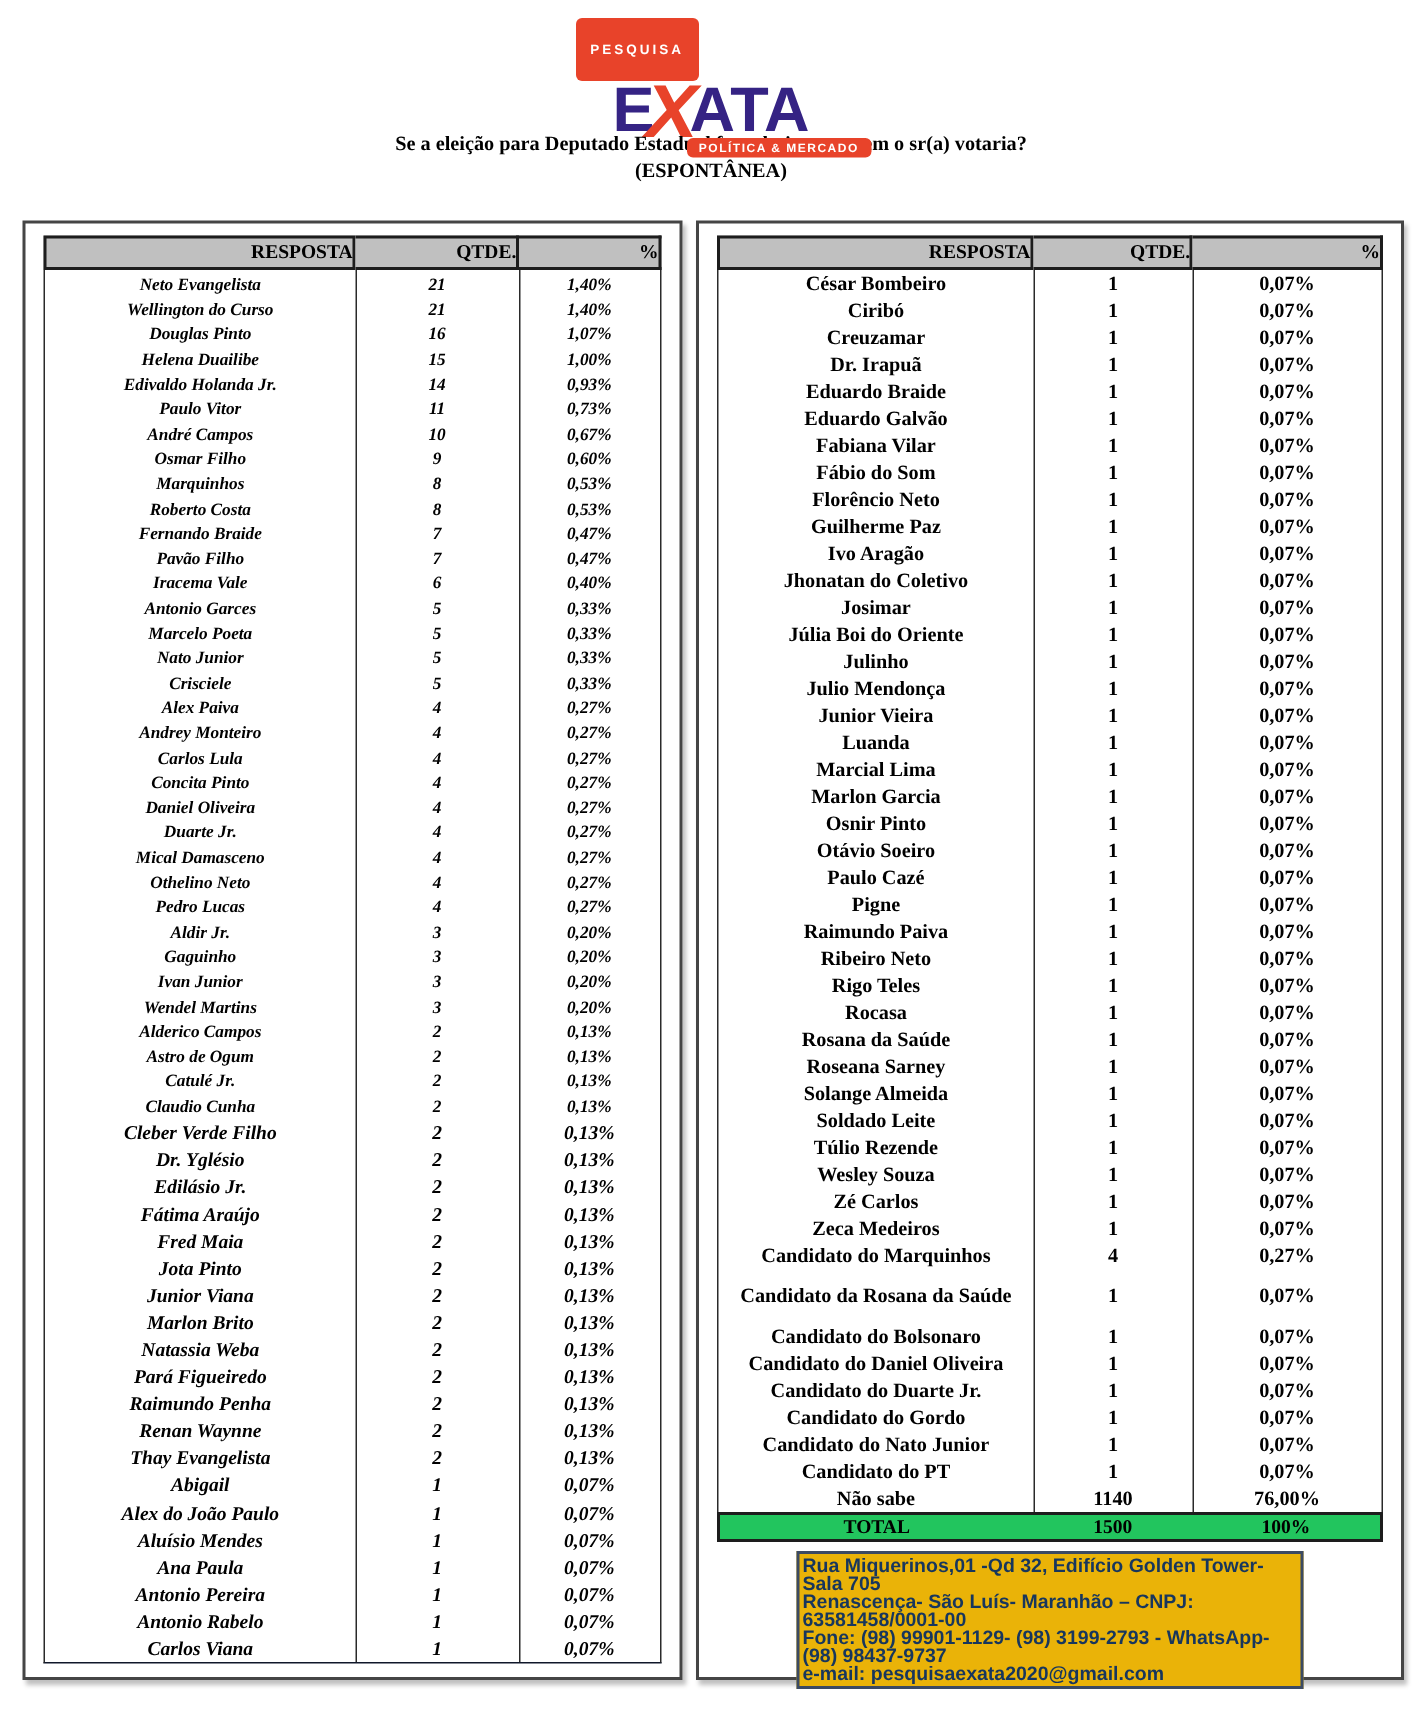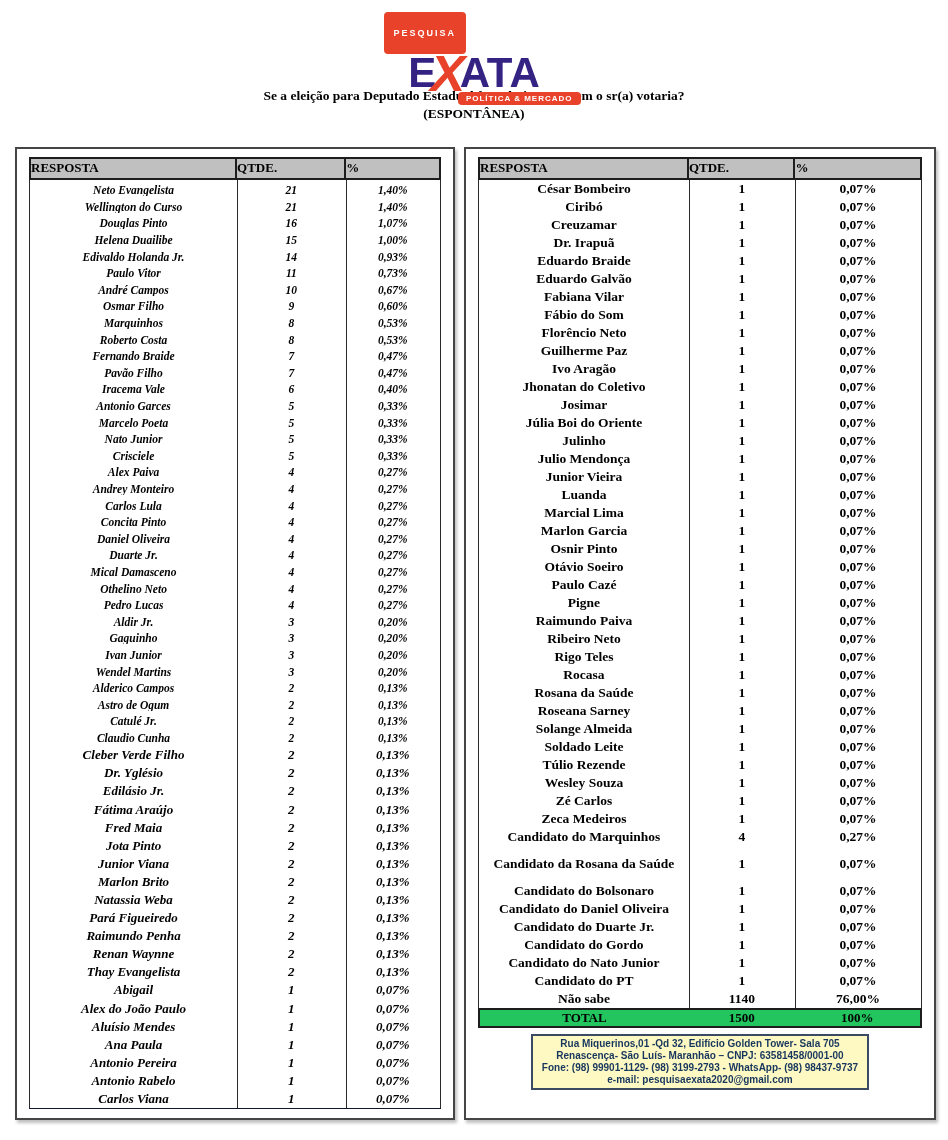--- a/index.html
+++ b/index.html
@@ -30,21 +30,21 @@
 
   
   .panel { position:absolute; top:147px; background:#fff; border:2px solid #454545; box-shadow:2px 3px 3px rgba(0,0,0,0.25); }
   .panel-left  { left:15px;  width:440px; height:973px; }
   .panel-right { left:464px; width:472px; height:973px; }
 
   .itable { margin:8px 12px 0 12px; }
   .thead { display:flex; }
   .th {
     background:#c0c0c0; border:2px solid #1d1d1d; font-weight:bold; font-size:13px;
-    text-align:left; padding:1px 0 2px 0;
+    text-align:right; padding:1px 0 2px 0;
   }
   .th:not(:first-child) { border-left:none; }
 
   .tbody { position:relative; border:1px solid #2a2a2a; border-top:none; }
   .vline { position:absolute; top:0; bottom:0; width:1px; background:#2a2a2a; }
 
   .trow { display:flex; align-items:center; }
   .tc { text-align:center; font-weight:bold; overflow:hidden; white-space:nowrap; }
 
   
@@ -61,23 +61,23 @@
   .panel-right .trow { height:18px; font-size:13.5px; }
   .panel-right .trow.gap { margin-top:9px; }
 
   .total-row {
     display:flex; align-items:center; background:#22c55e; border:2px solid #1d1d1d;
     font-weight:bold; font-size:13px; height:20px;
   }
 
   
   .contact {
-    margin:6px auto 0 auto; width:338px; background:#fef9c3; border:2px solid #3b4a63;
-    font-family:"Liberation Sans", sans-serif; font-weight:bold; font-size:10px;
-    color:#17365d; text-align:center; line-height:12px; padding:2px 2px;
+    margin:6px auto 0 auto; width:338px; background:#eab308; border:2px solid #3b4a63;
+    font-family:"Liberation Sans", sans-serif; font-weight:bold; font-size:13px;
+    color:#17365d; line-height:12px; padding:2px 2px;
   }
 </style>
 </head>
 <body>
 
 <div class="logo-wrap">
   <div class="logo">
     <div class="badge badge-top">PESQUISA</div>
     <div class="exata"><span class="e">E</span><span class="x">X</span><span>ATA</span></div>
     <div class="badge badge-bottom">POLÍTICA &amp; MERCADO</div>

